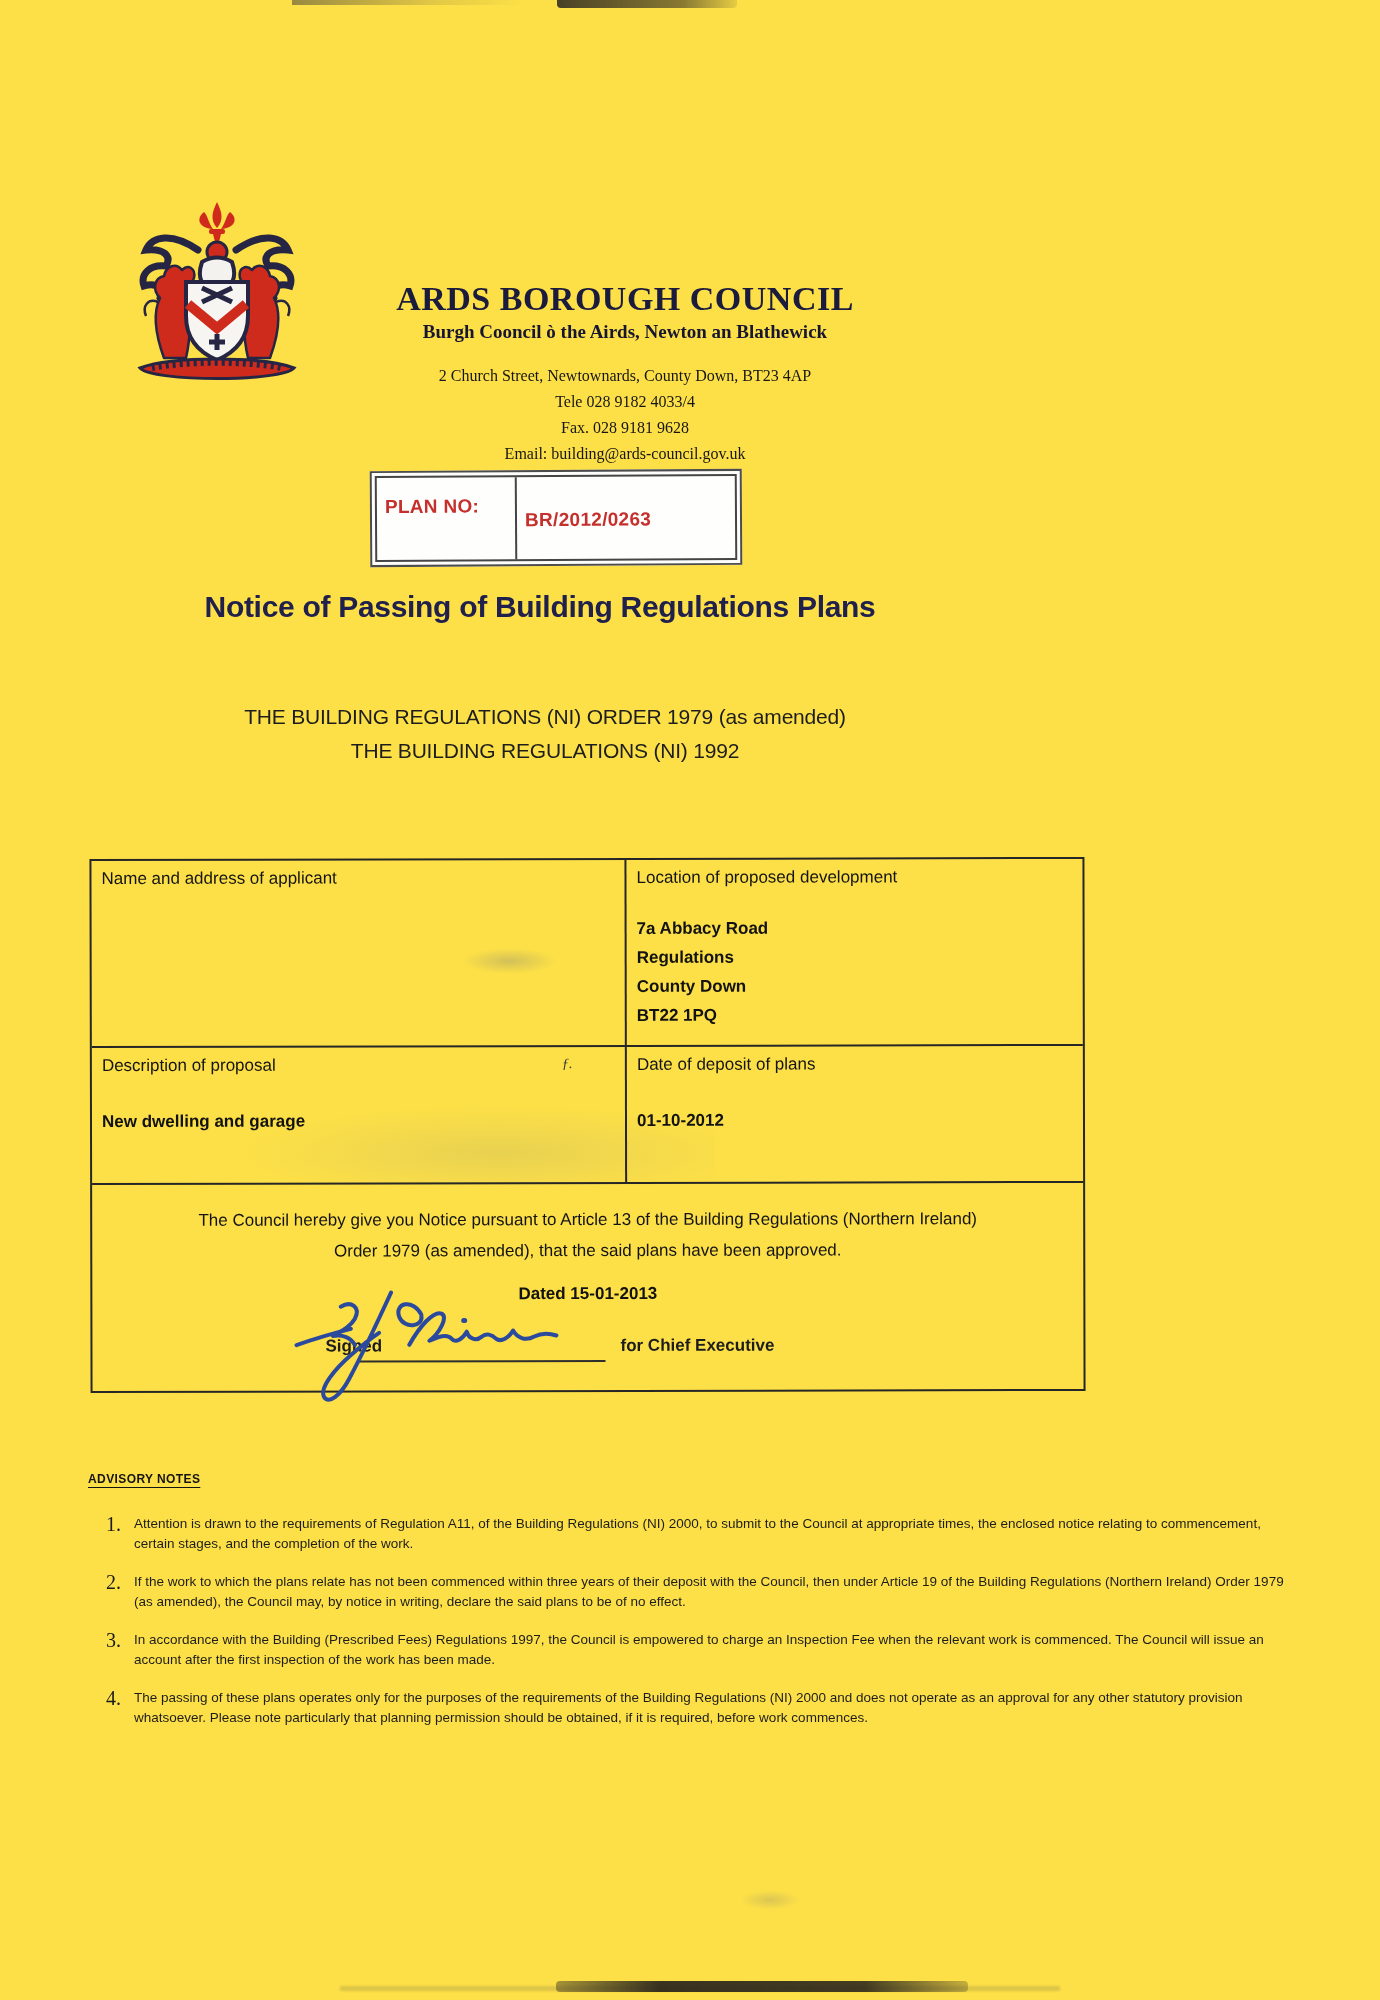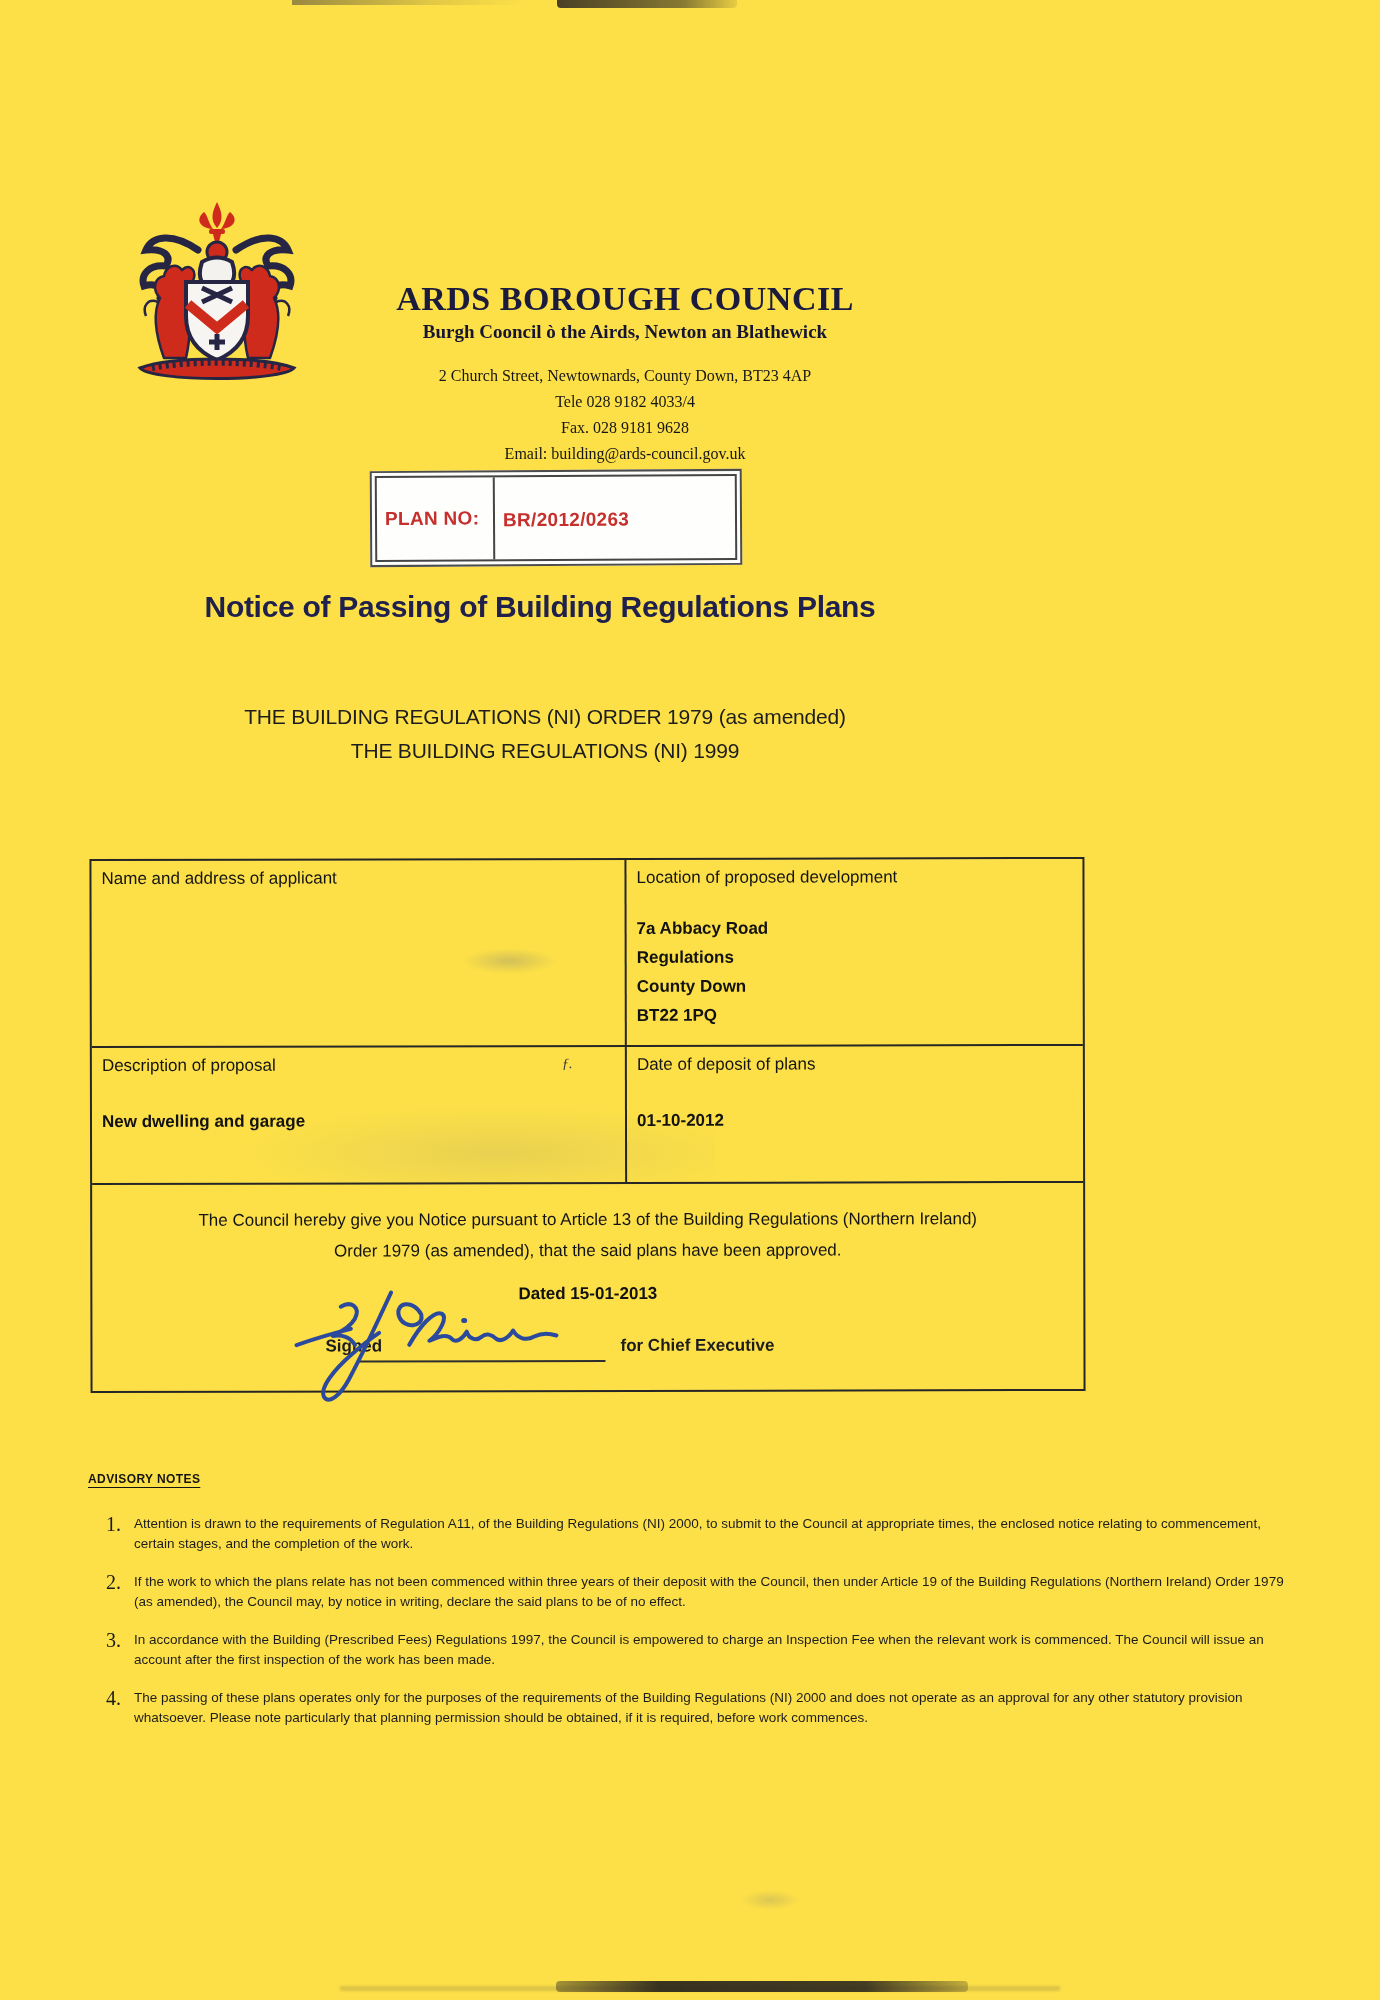--- a/index.html
+++ b/index.html
@@ -30,22 +30,22 @@
   .crest{position:absolute;left:112px;top:198px;width:210px;height:200px;}
   .lh-text{position:absolute;left:325px;top:280px;width:600px;text-align:center;
     font-family:"Liberation Serif",serif;}
   .council-name{font-size:34px;font-weight:700;letter-spacing:.5px;color:#1b1b3d;line-height:38px;}
   .council-sub{font-size:19px;font-weight:700;color:#161632;margin-top:3px;}
   .lh-addr{margin-top:20px;font-size:16px;color:#161616;line-height:26px;}
   
   .plan-box{position:absolute;left:370px;top:470px;width:362px;height:86px;
     border:2px solid #4c4c4c;padding:3px;transform:rotate(-.35deg);background:#fefefd;}
   .plan-inner{display:flex;height:100%;border:2px solid #454545;box-sizing:border-box;}
-  .plan-cell-label{width:118px;border-right:2px solid #454545;box-sizing:border-box;
-    padding:30px 0 0 8px;}
+  .plan-cell-label{width:140px;border-right:2px solid #454545;box-sizing:border-box;
+    padding:18px 0 0 8px;}
   .plan-cell-value{flex:1;padding:32px 0 0 8px;}
   .plan-red{color:#c5302c;font-size:19px;font-weight:600;letter-spacing:.3px;}
   
   .doc-title{position:absolute;left:60px;top:590px;width:960px;text-align:center;
     font-size:30px;font-weight:700;letter-spacing:-.3px;color:#20204c;}
   .doc-subtitle{position:absolute;left:85px;top:700px;width:920px;text-align:center;
     font-size:21px;line-height:34px;color:#1d1d1d;letter-spacing:-.2px;}
   
   .dtable{position:absolute;left:90px;top:858px;width:995px;border:2px solid #262626;
     box-sizing:border-box;transform:rotate(-.12deg);background:transparent;}
@@ -140,21 +140,21 @@
       </div>
       <div class="plan-cell-value">
         <span class="plan-red">BR/2012/0263</span>
       </div>
     </div>
   </div>
 
   <div class="doc-title">Notice of Passing of Building Regulations Plans</div>
   <div class="doc-subtitle">
     <div>THE BUILDING REGULATIONS (NI) ORDER 1979 (as amended)</div>
-    <div>THE BUILDING REGULATIONS (NI) 1999</div>
+    <div>THE BUILDING REGULATIONS (NI) 1992</div>
   </div>
 
   <div class="dtable">
     <div class="drow row1">
       <div class="dcell dcell-l">
         <div class="cell-label">Name and address of applicant</div>
         <div class="cell-value"></div>
       </div>
       <div class="dcell dcell-r">
         <div class="cell-label">Location of proposed development</div>

